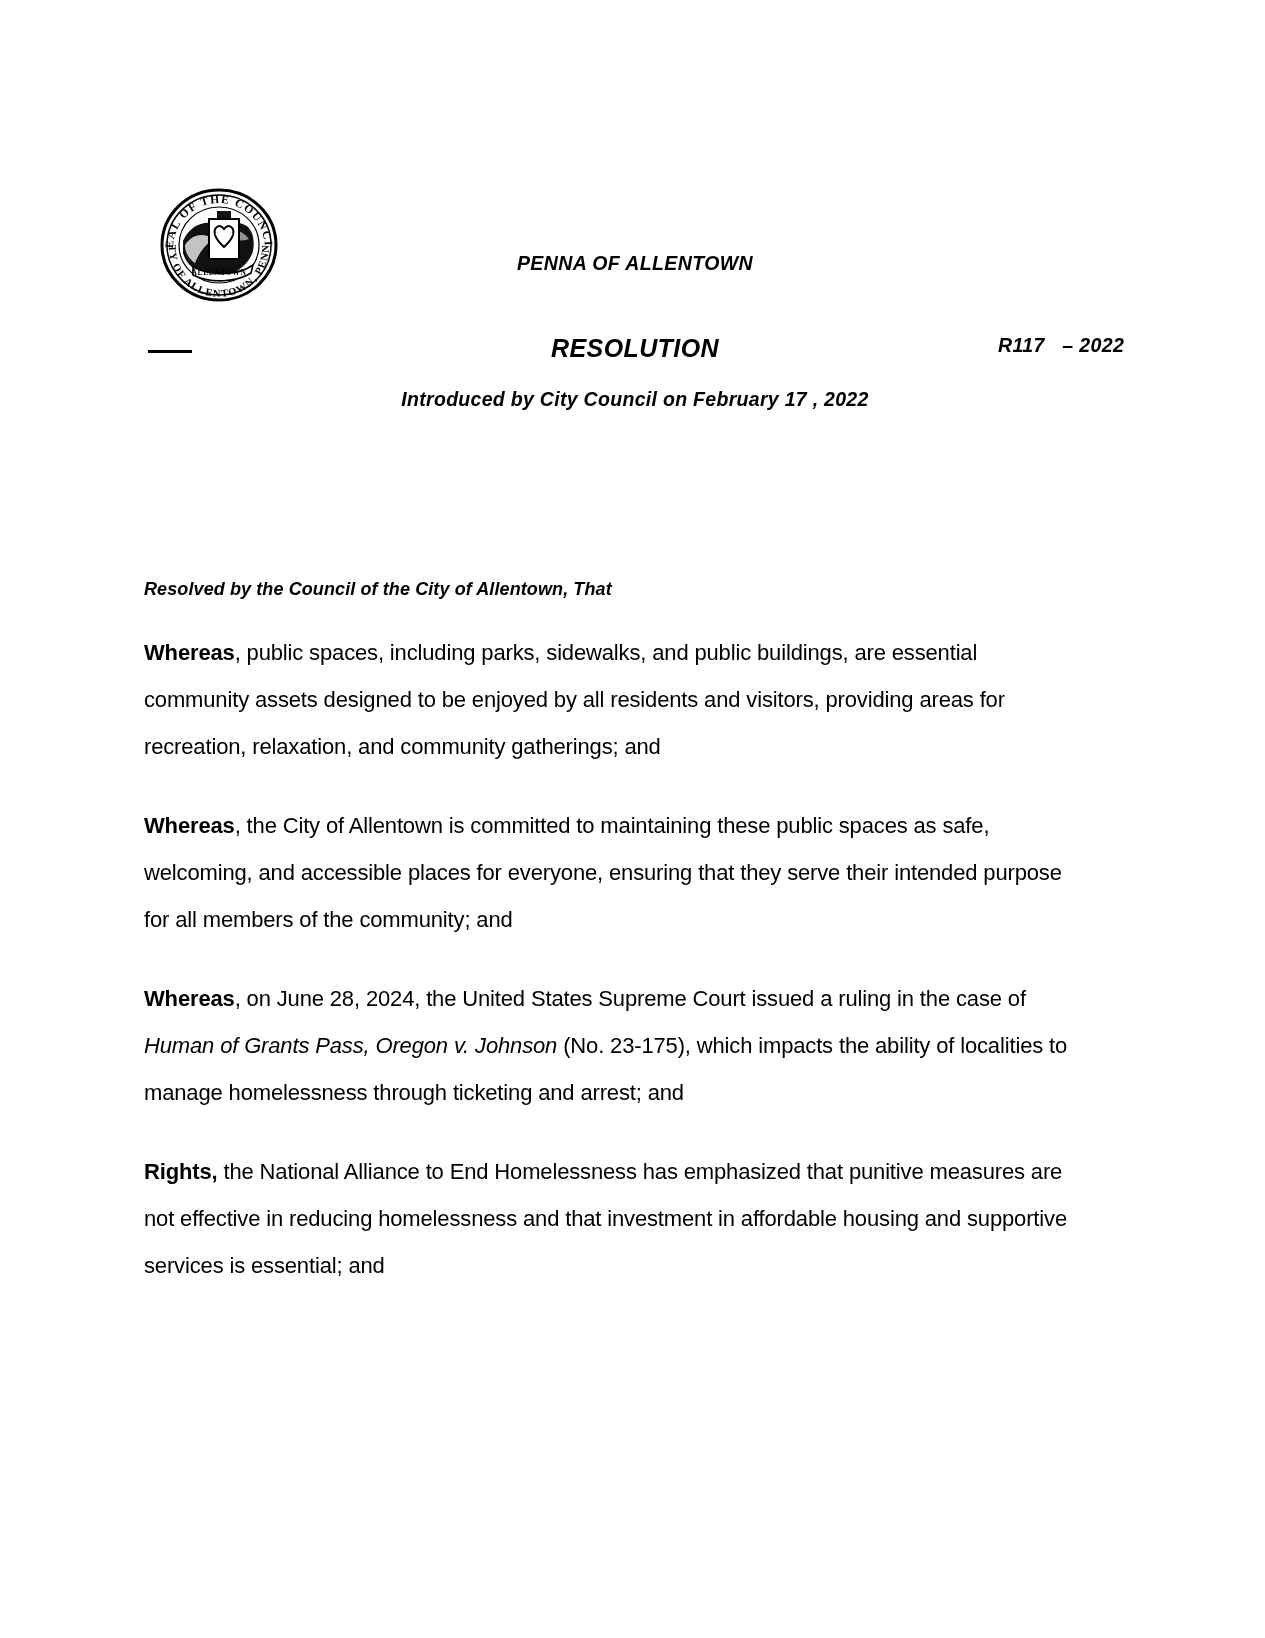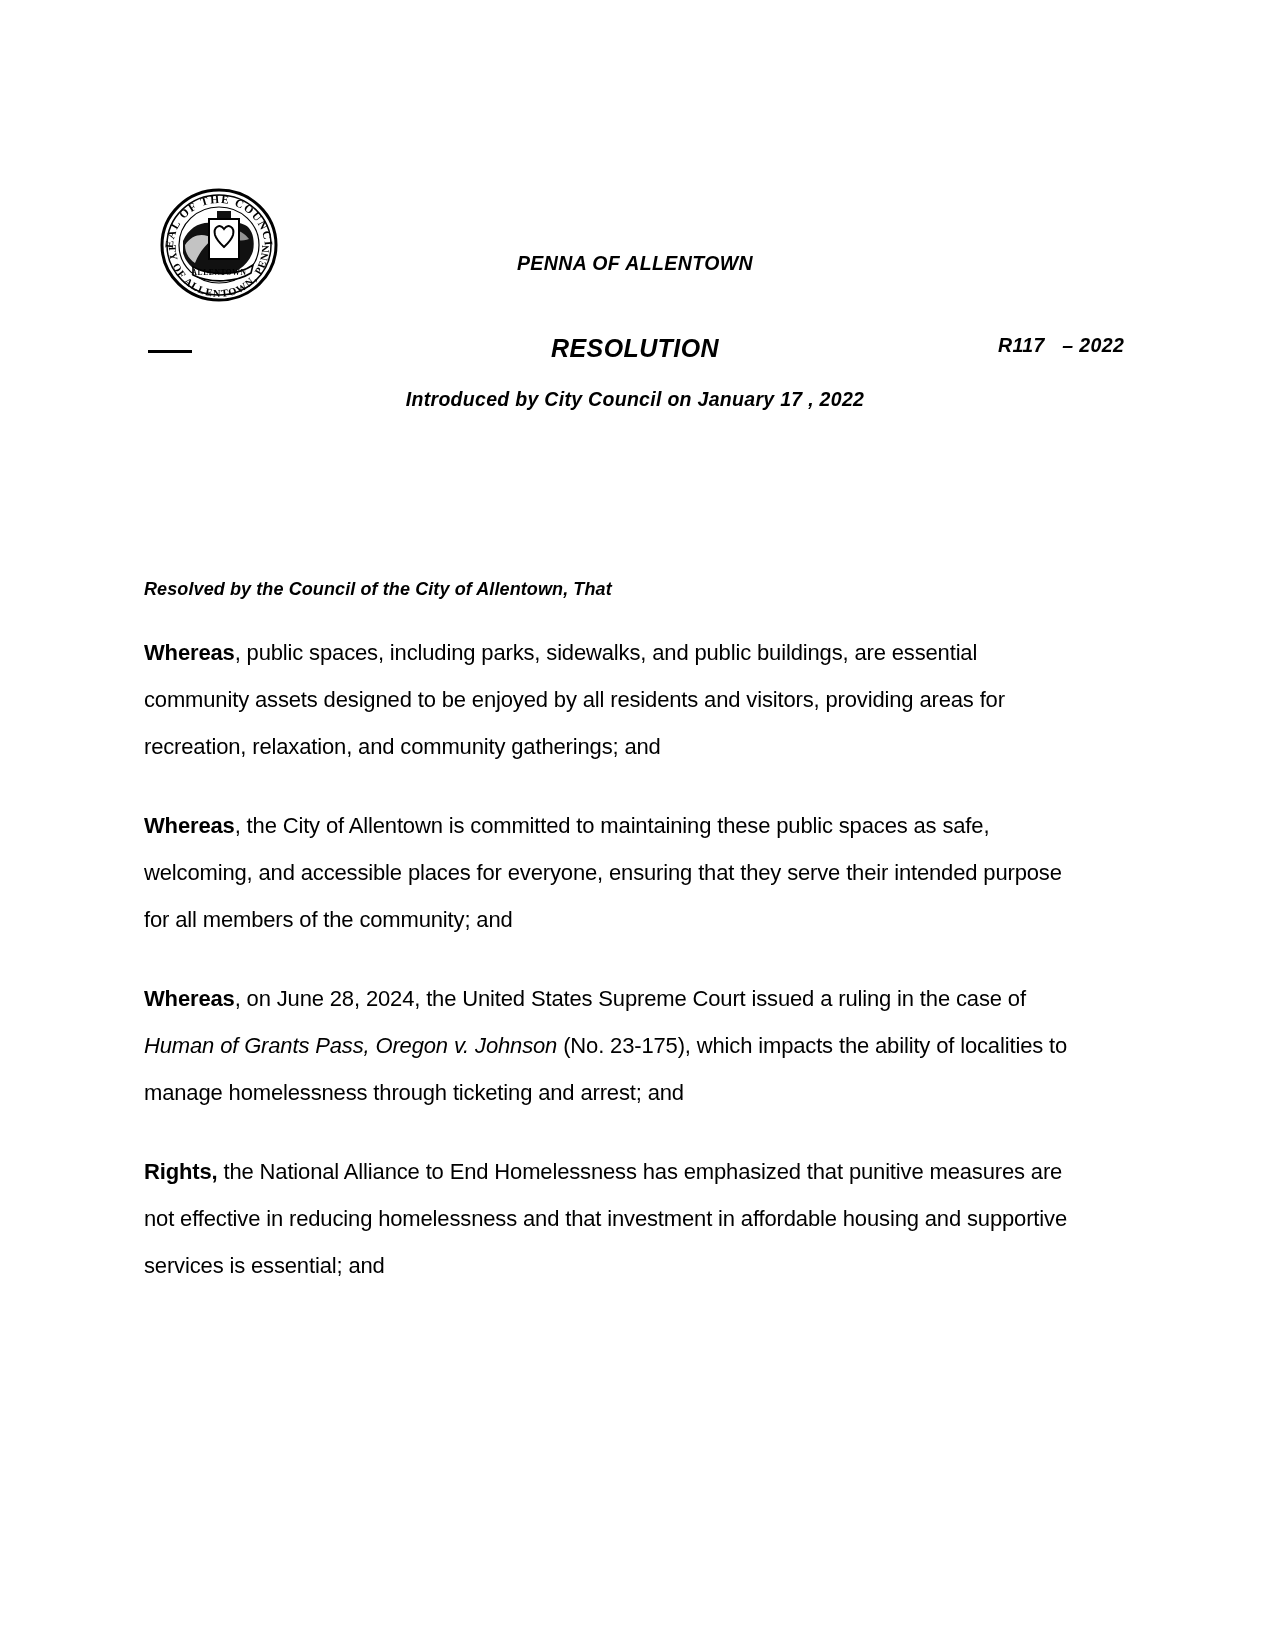--- a/index.html
+++ b/index.html
@@ -188,21 +188,21 @@
 
     <div class="blank-rule"></div>
 
     <div class="city-line">PENNA OF ALLENTOWN</div>
 
     <div class="resolution-row">
       <div class="resolution-word">RESOLUTION</div>
       <div class="resolution-number">R117   – 2022</div>
     </div>
 
-    <div class="introduced">Introduced by City Council on January 17 , 2022</div>
+    <div class="introduced">Introduced by City Council on February 17 , 2022</div>
   </div>
 
   <div class="body-wrap">
 
 
     <div class="resolved-line">Resolved by the Council of the City of Allentown, That</div>
 
     <div id="clauses">
         <p class="clause"><b>Whereas</b>, public spaces, including parks, sidewalks, and public buildings, are essential community assets designed to be enjoyed by all residents and visitors, providing areas for recreation, relaxation, and community gatherings; and</p>
         <p class="clause"><b>Whereas</b>, the City of Allentown is committed to maintaining these public spaces as safe, welcoming, and accessible places for everyone, ensuring that they serve their intended purpose for all members of the community; and</p>

